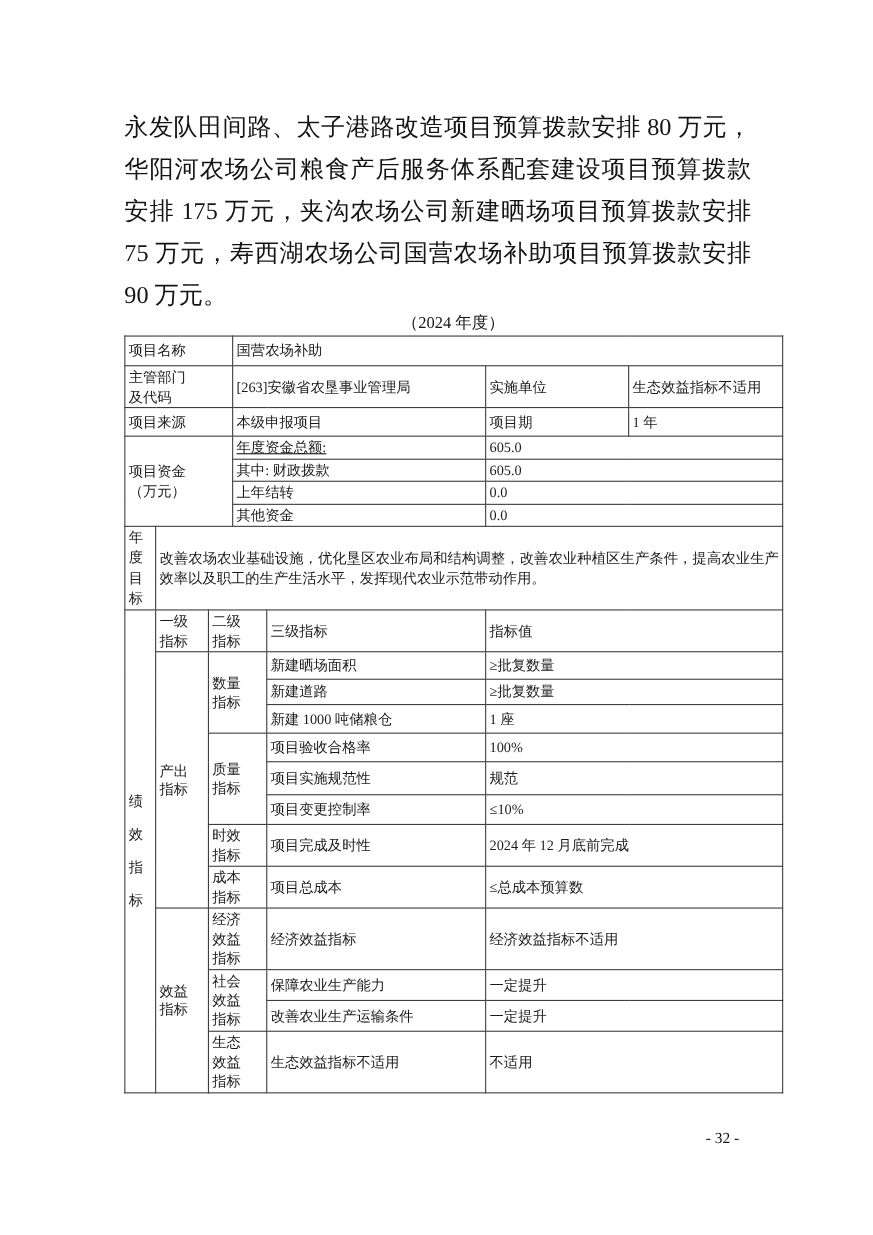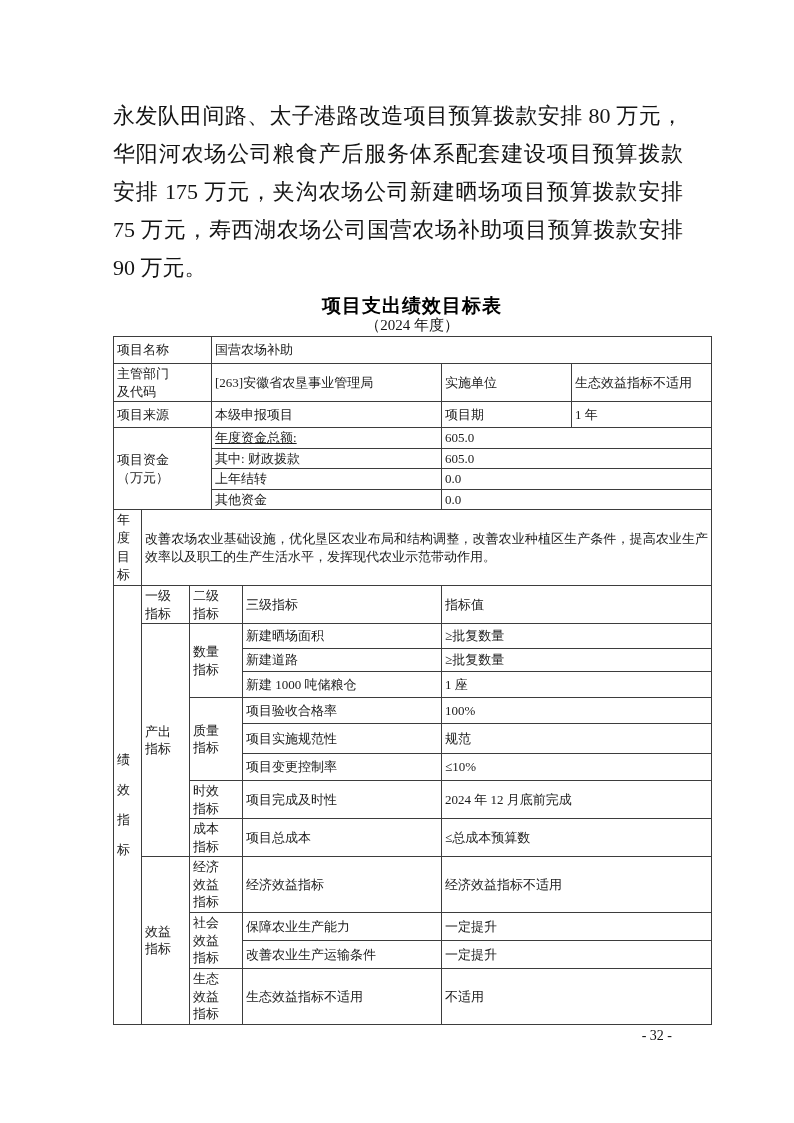--- a/index.html
+++ b/index.html
@@ -98,21 +98,20 @@
 
   <div class="para">
     <div class="para-line justify">永发队田间路、太子港路改造项目预算拨款安排 80 万元，</div>
     <div class="para-line justify">华阳河农场公司粮食产后服务体系配套建设项目预算拨款</div>
     <div class="para-line justify">安排 175 万元，夹沟农场公司新建晒场项目预算拨款安排</div>
     <div class="para-line justify">75 万元，寿西湖农场公司国营农场补助项目预算拨款安排</div>
     <div class="para-line">90 万元。</div>
   </div>
 
 
-  <div class="tbl-title">项目支出绩效目标表</div>
   <div class="tbl-subtitle">（2024 年度）</div>
 
   <table class="main">
     <colgroup>
       <col style="width:28px">
         <col style="width:48px">
         <col style="width:22px">
       <col style="width:31px">
         <col style="width:199px">
         <col style="width:130px">

